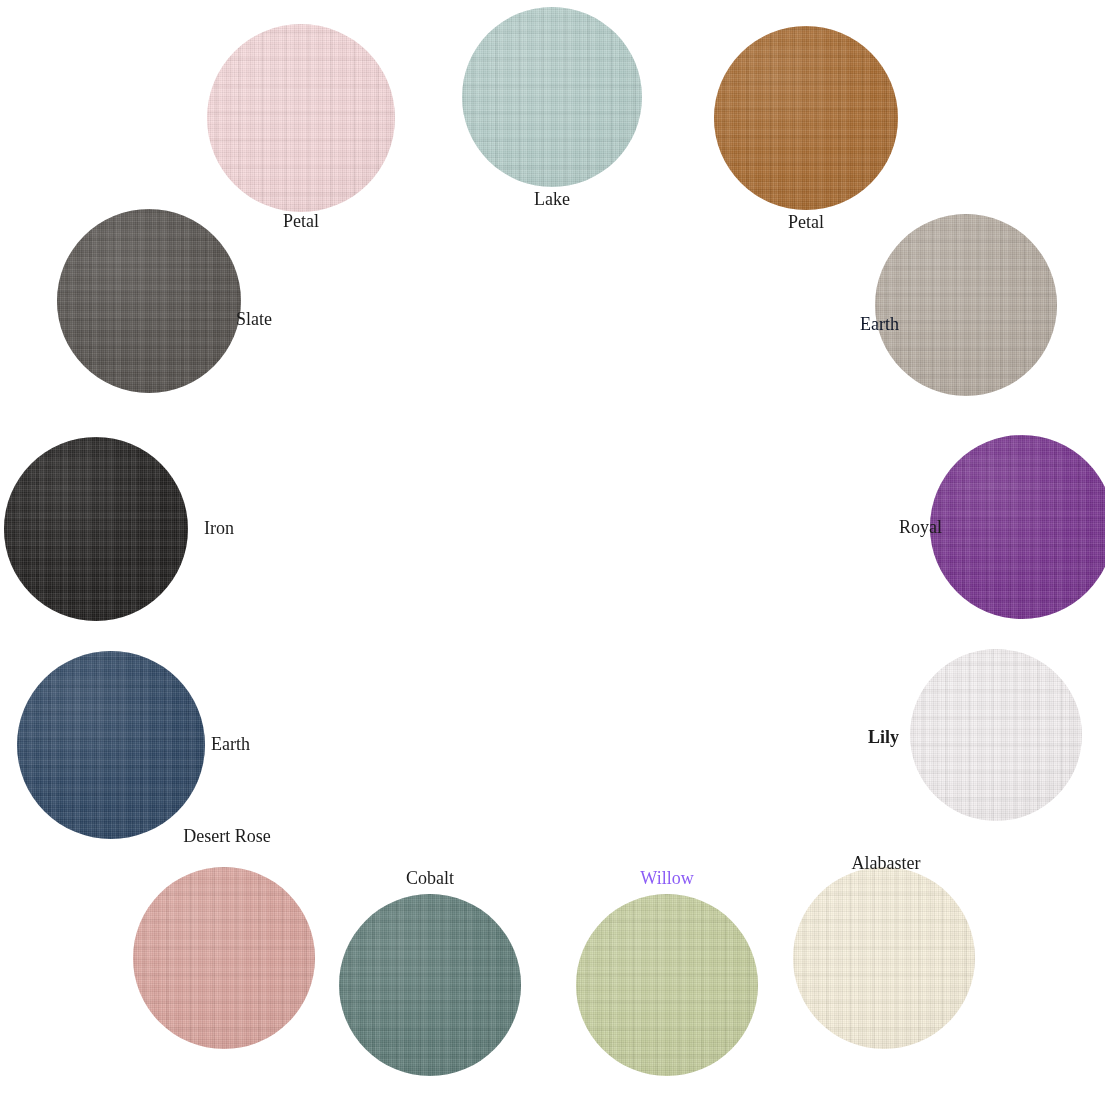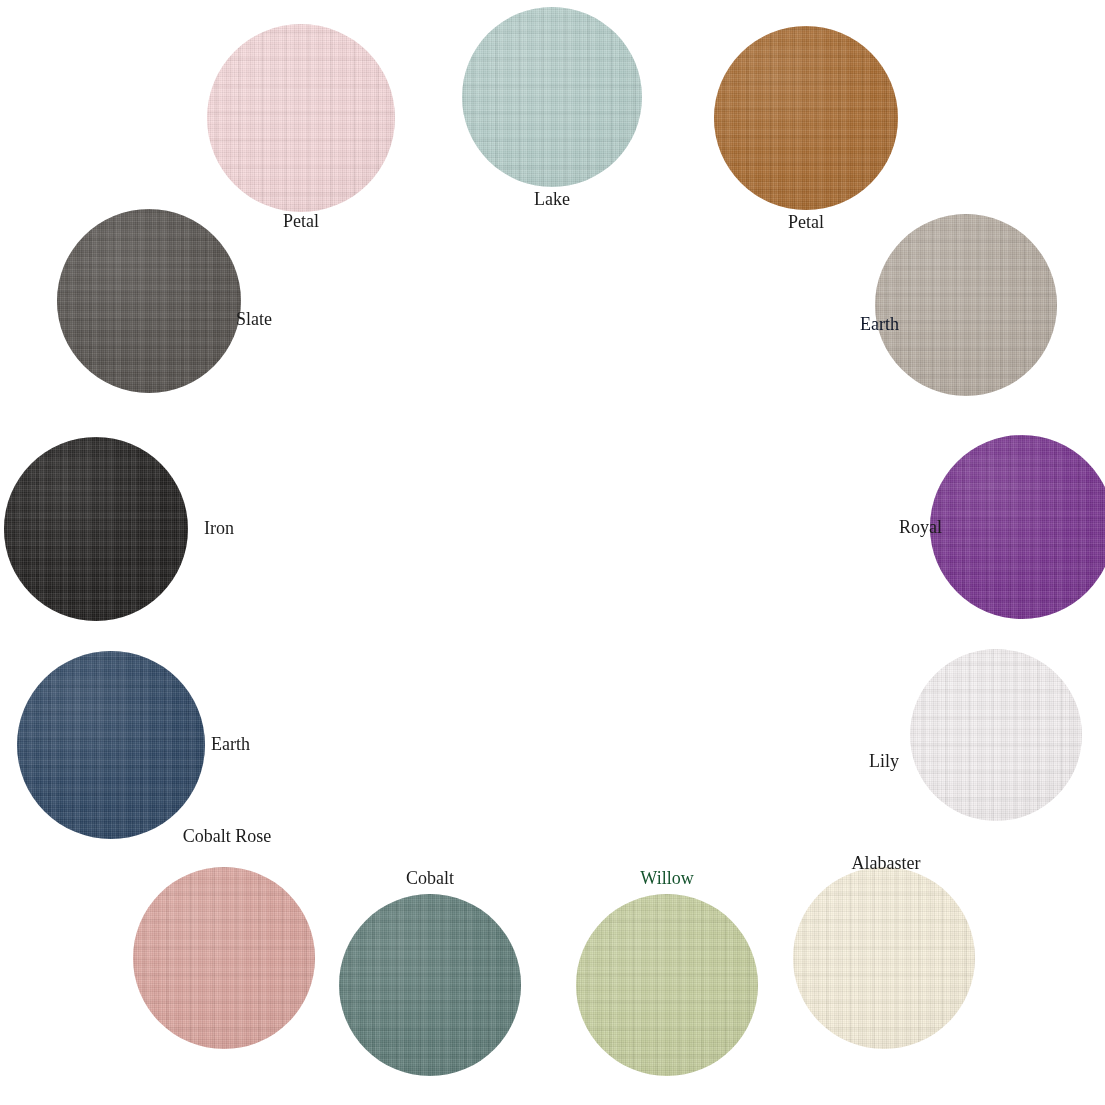--- a/index.html
+++ b/index.html
@@ -117,27 +117,27 @@
     <div class="swatch-disc" style="left: 4px; top: 437px; width: 184px; height: 184px; background: rgb(30, 28, 27);"></div>
     <div class="swatch-label label-right" style="left: 192px; top: 528px; color: rgb(28, 28, 28); margin-left: 12px;">Iron</div>
     <div class="swatch"></div>
     <div class="swatch-disc" style="left: 930px; top: 435px; width: 184px; height: 184px; background: rgb(118, 48, 142);"></div>
     <div class="swatch-label label-left" style="left: 942px; top: 527px; color: rgb(28, 28, 28);">Royal</div>
     <div class="swatch"></div>
     <div class="swatch-disc" style="left: 17px; top: 651px; width: 188px; height: 188px; background: rgb(43, 68, 98);"></div>
     <div class="swatch-label label-right" style="left: 211px; top: 744px; color: rgb(28, 28, 28);">Earth</div>
     <div class="swatch"></div>
     <div class="swatch-disc" style="left: 910px; top: 649px; width: 172px; height: 172px; background: rgb(244, 240, 241);"></div>
-    <div class="swatch-label label-left" style="left: 899px; top: 761px; color: rgb(28, 28, 28);">Lily</div>
+    <div class="swatch-label label-left" style="left: 899px; top: 737px; color: rgb(28, 28, 28); font-weight: bold;">Lily</div>
     <div class="swatch"></div>
     <div class="swatch-disc" style="left: 133px; top: 867px; width: 182px; height: 182px; background: rgb(219, 164, 157);"></div>
-    <div class="swatch-label label-above" style="left: 227px; top: 827px; color: rgb(28, 28, 28);">Cobalt Rose</div>
+    <div class="swatch-label label-above" style="left: 227px; top: 827px; color: rgb(28, 28, 28);">Desert Rose</div>
     <div class="swatch"></div>
     <div class="swatch-disc" style="left: 339px; top: 894px; width: 182px; height: 182px; background: rgb(93, 123, 119);"></div>
     <div class="swatch-label label-above" style="left: 430px; top: 869px; color: rgb(28, 28, 28);">Cobalt</div>
     <div class="swatch"></div>
     <div class="swatch-disc" style="left: 576px; top: 894px; width: 182px; height: 182px; background: rgb(198, 207, 158);"></div>
-    <div class="swatch-label label-above" style="left: 667px; top: 869px; color: #14532d;">Willow</div>
+    <div class="swatch-label label-above" style="left: 667px; top: 869px; color: #8b5cf6;">Willow</div>
     <div class="swatch"></div>
     <div class="swatch-disc" style="left: 793px; top: 867px; width: 182px; height: 182px; background: rgb(247, 239, 218);"></div>
     <div class="swatch-label label-above" style="left: 886px; top: 833px; color: rgb(28, 28, 28); margin-top: 21px;">Alabaster</div>
     <div class="swatch"></div>
   </div>
 
 </body></html>

